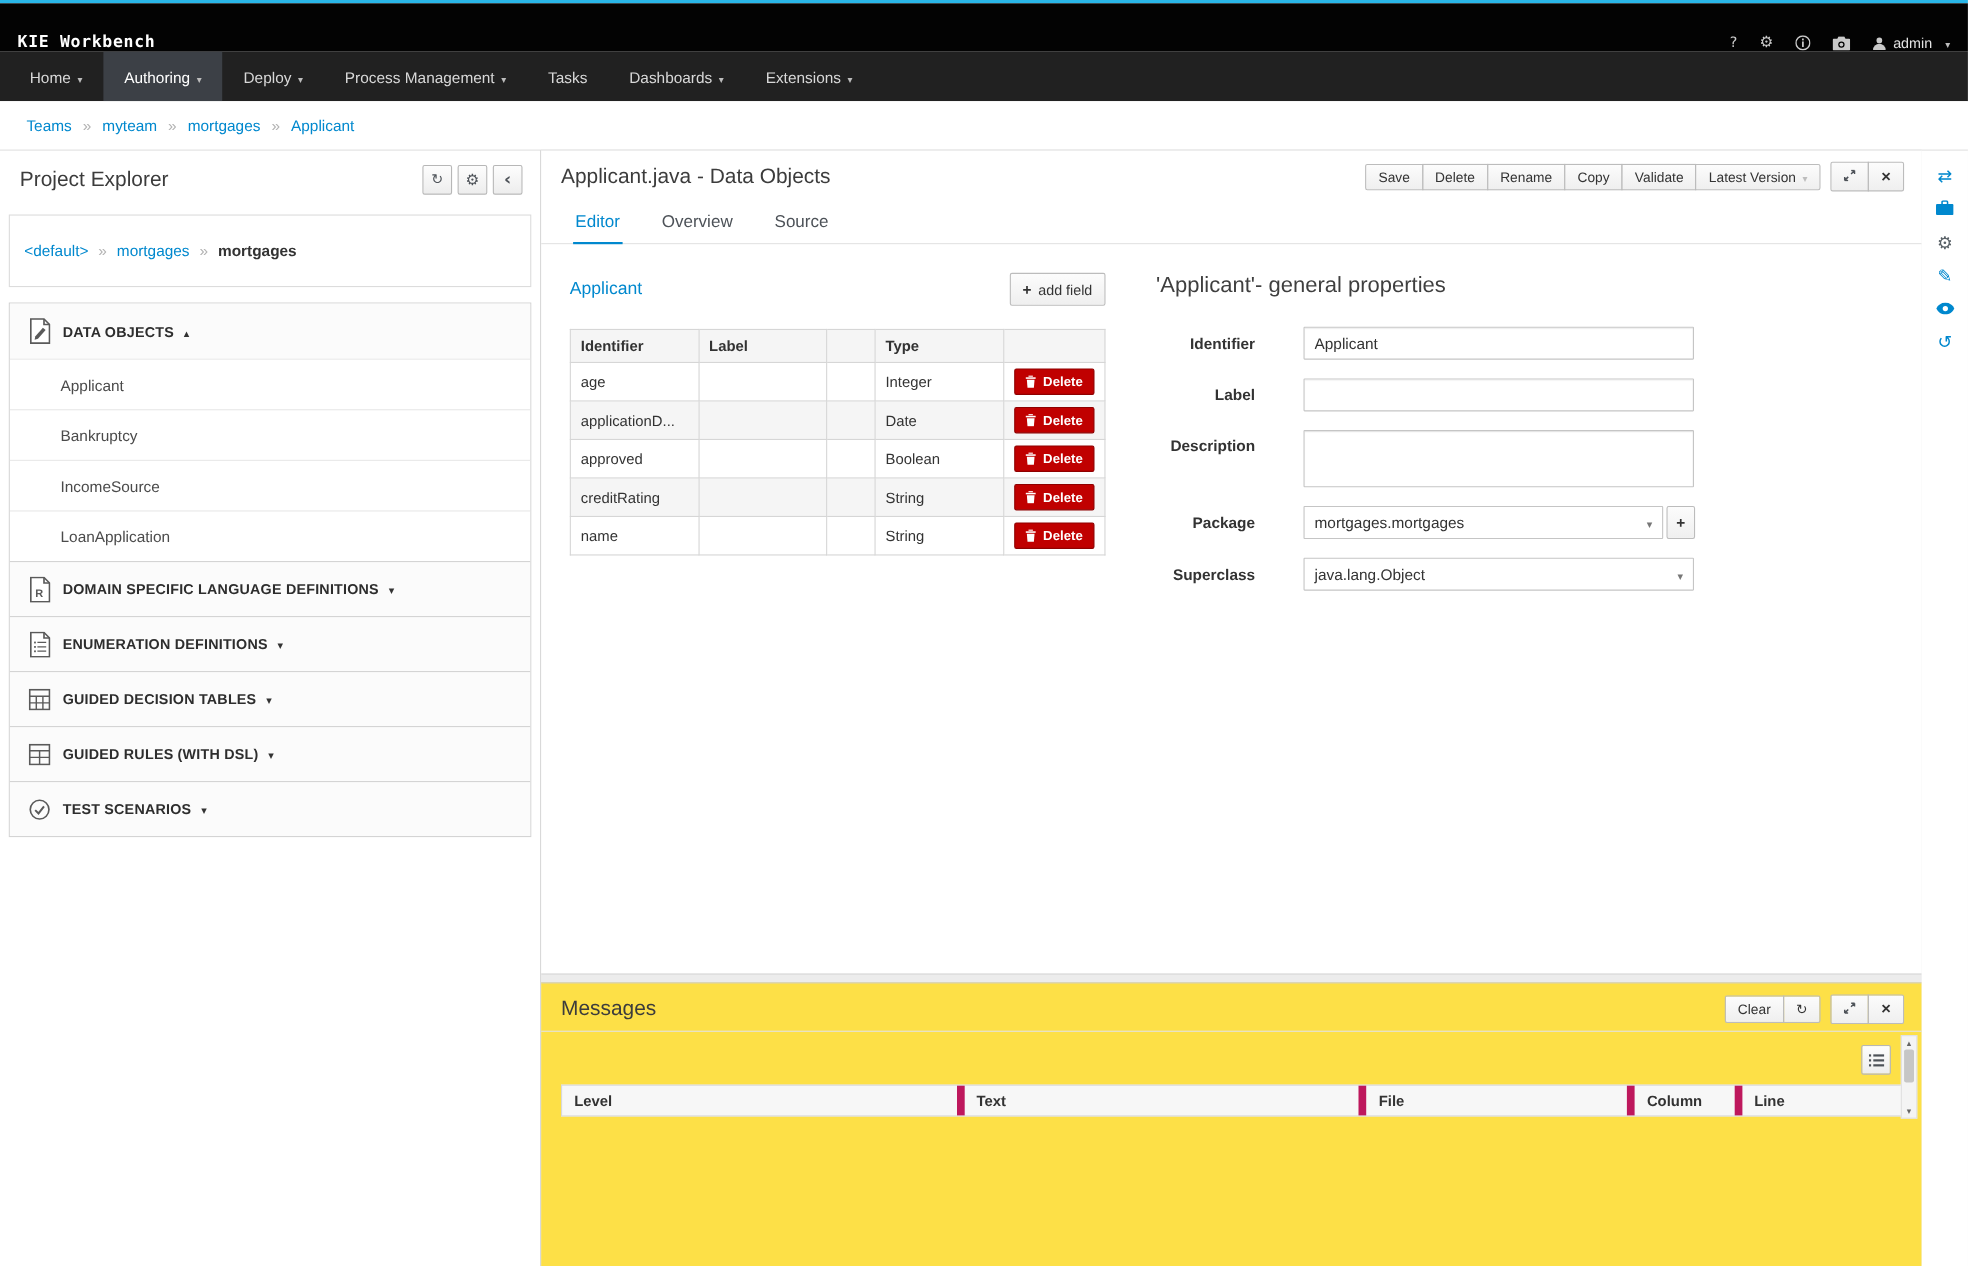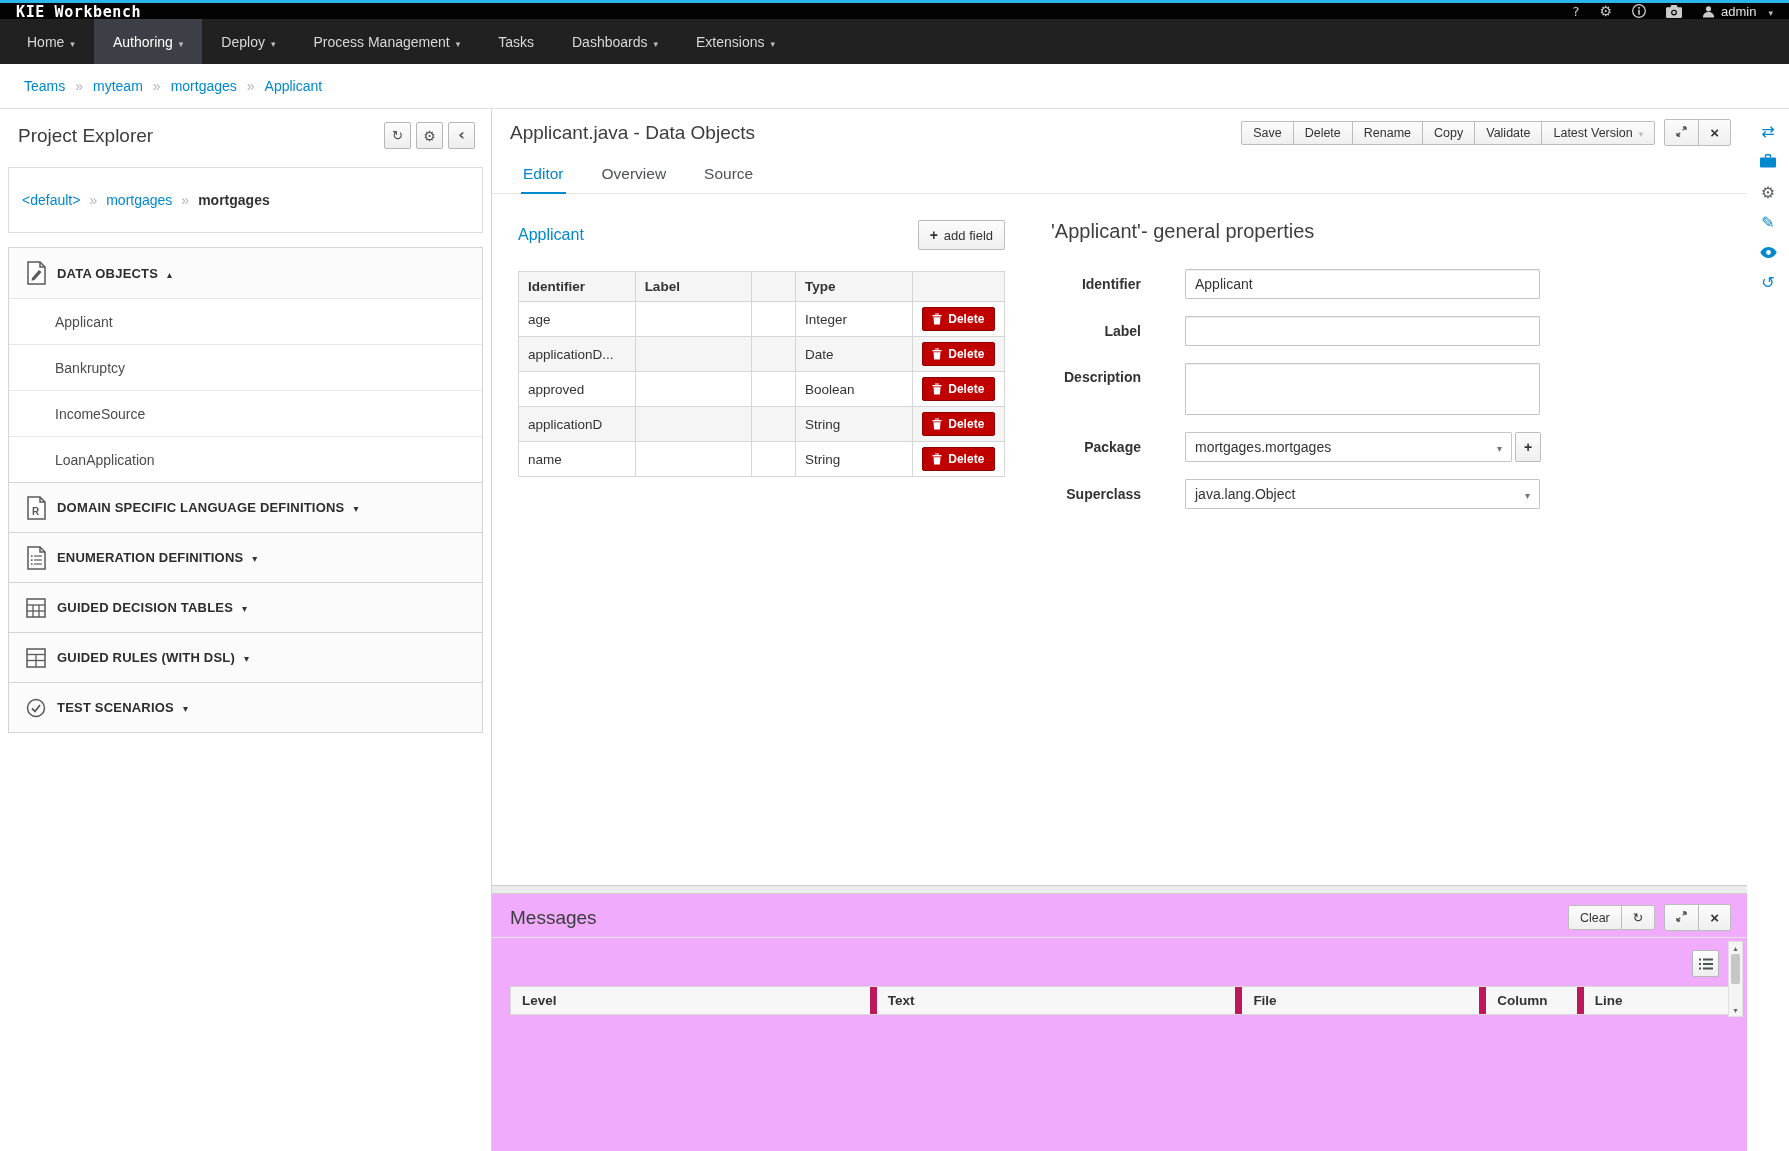--- a/index.html
+++ b/index.html
@@ -6,22 +6,22 @@
   html,body { width:1789px; height:1151px; }
   body {
     font-family:"Liberation Sans", sans-serif;
     font-size:14px; color:#333; background:#fff; overflow:hidden;
   }
   .app { width:1789px; height:1151px; display:flex; flex-direction:column; }
 
   
   .bluestrip { height:3px; background:#29b6e8; }
   .topbar {
-    height:16px; background:#030303; color:#fff;
-    display:flex; align-items:flex-start; padding:0 16px; flex:none;
+    height:44px; background:#030303; color:#fff;
+    display:flex; align-items:flex-end; padding:0 16px; flex:none;
   }
   .brand { font-weight:bold; font-size:15px; letter-spacing:.6px; font-family:"DejaVu Sans Mono","Liberation Mono",monospace; }
   .topbar-right { margin-left:auto; display:flex; align-items:center; gap:20px; color:#c9c9c9; }
   .top-icon { font-size:13px; display:flex; align-items:center; cursor:pointer; font-family:"DejaVu Sans",sans-serif; }
   .top-user { display:flex; align-items:center; gap:6px; cursor:pointer; color:#e3e3e3; font-size:13px; }
 
   
   .navbar { height:45px; background:#212121; display:flex; align-items:stretch; padding-left:8px; flex:none; }
   .nav-item {
     display:flex; align-items:center; padding:0 19px; color:#d8d8d8;
@@ -146,21 +146,21 @@
   }
   .sel-355 { width:355px; } .sel-327 { width:327px; }
   .sel-caret::after { content:"▾"; color:#777; font-size:10px; font-family:"DejaVu Sans",sans-serif; }
   .plus-btn {
     width:26px; height:30px; margin-left:3px; border:1px solid #bcbcbc; border-radius:2px;
     background:linear-gradient(#fcfcfc,#efefef); cursor:pointer;
     display:flex; align-items:center; justify-content:center; color:#333;
   }
 
   
-  .messages-panel { height:258px; flex:none; margin-top:7px; background:#f0abfc; border-top:1px solid #cfcfcf; display:flex; flex-direction:column; }
+  .messages-panel { height:258px; flex:none; margin-top:7px; background:#fde047; border-top:1px solid #cfcfcf; display:flex; flex-direction:column; }
   .msg-body { flex:1; position:relative; border-top:1px solid #e3e3e3; overflow:hidden; }
   .msg-list-btn { position:absolute; top:12px; right:28px; }
   .msg-table-head { display:flex; margin:48px 16px 0 18px; border:1px solid #d8d8d8; background:#f7f7f7; font-weight:bold; font-size:13.5px; color:#333; }
   .mth-cell { padding:6px 11px; border-right:7px solid #be185d; }
   .mth-cell:last-child { border-right:none; }
   .w-level{width:30%;} .w-text{width:30%;} .w-file{width:20%;} .w-col{width:8%;} .w-line{width:12%;}
 
   .msg-scrollbar {
     position:absolute; top:3px; right:4px; width:15px; height:76px;
     background:#f4f4f4; border:1px solid #e0e0e0;
@@ -472,21 +472,21 @@
                         <svg width="10" height="12" viewBox="0 0 10 12" fill="#fff">
                           <rect x="0.5" y="2" width="9" height="1.4"></rect>
                           <rect x="3" y="0.5" width="4" height="1"></rect>
                           <path d="M1.5 4.2 h7 l-0.6 7.3 h-5.8 z"></path>
                         </svg>
                         <span>Delete</span>
                       </button>
                   </td>
                 </tr>
                 <tr>
-                  <td>applicationD</td>
+                  <td>creditRating</td>
                   <td></td>
                   <td></td>
                   <td>String</td>
                   <td class="del-cell">
                     <button class="delete-btn">
                         <svg width="10" height="12" viewBox="0 0 10 12" fill="#fff">
                           <rect x="0.5" y="2" width="9" height="1.4"></rect>
                           <rect x="3" y="0.5" width="4" height="1"></rect>
                           <path d="M1.5 4.2 h7 l-0.6 7.3 h-5.8 z"></path>
                         </svg>

